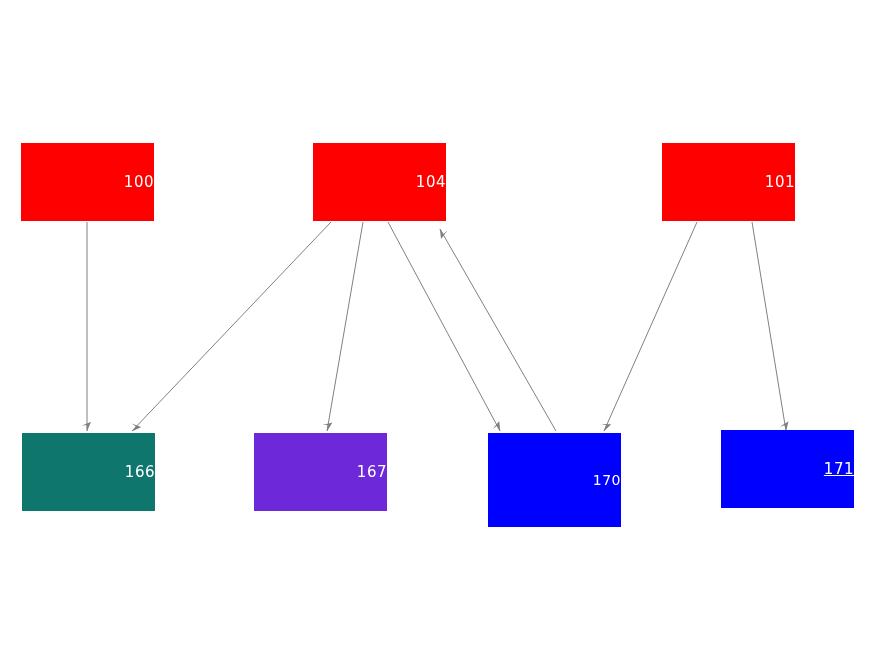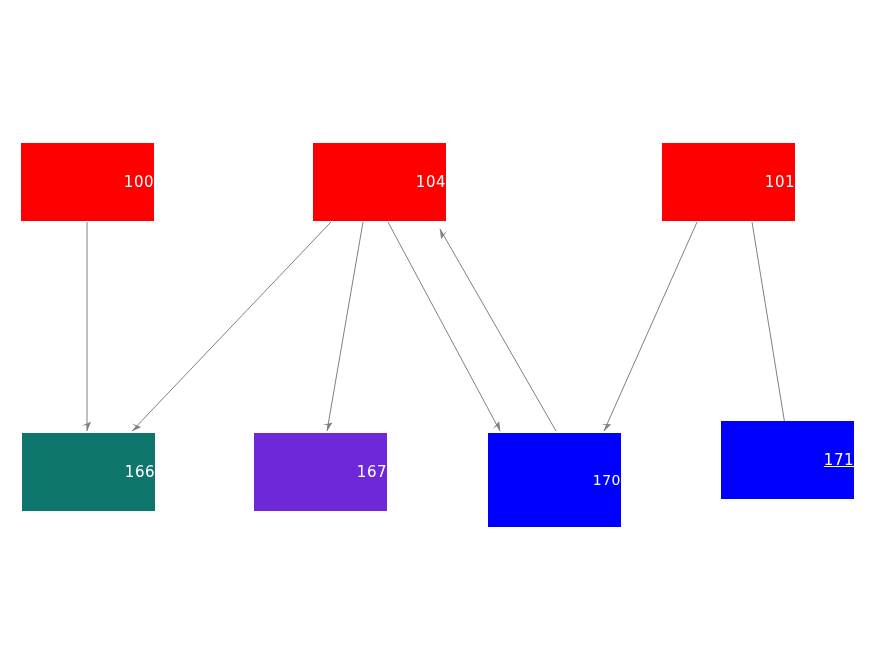--- a/index.html
+++ b/index.html
@@ -75,18 +75,18 @@
       </div>
       <div class="node" style="left: 22px; top: 433px; width: 133px; height: 78px; background: #0f766e; color: rgb(255, 255, 255); font-size: 15px;">
         <span class="node-label">166</span>
       </div>
       <div class="node" style="left: 254px; top: 433px; width: 133px; height: 78px; background: #6d28d9; color: rgb(255, 255, 255); font-size: 15px;">
         <span class="node-label">167</span>
       </div>
       <div class="node" style="left: 488px; top: 433px; width: 133px; height: 94px; background: rgb(0, 0, 255); color: rgb(255, 255, 255); font-size: 14px;">
         <span class="node-label">170</span>
       </div>
-      <div class="node" style="left: 721px; top: 421px; width: 133px; height: 78px; background: rgb(0, 0, 255); color: rgb(255, 255, 255); font-size: 15px; text-decoration: underline;">
+      <div class="node" style="left: 721px; top: 430px; width: 133px; height: 78px; background: rgb(0, 0, 255); color: rgb(255, 255, 255); font-size: 15px; text-decoration: underline;">
         <span class="node-label">171</span>
       </div>
     </div>
 
 </div>
 
 </body></html>

